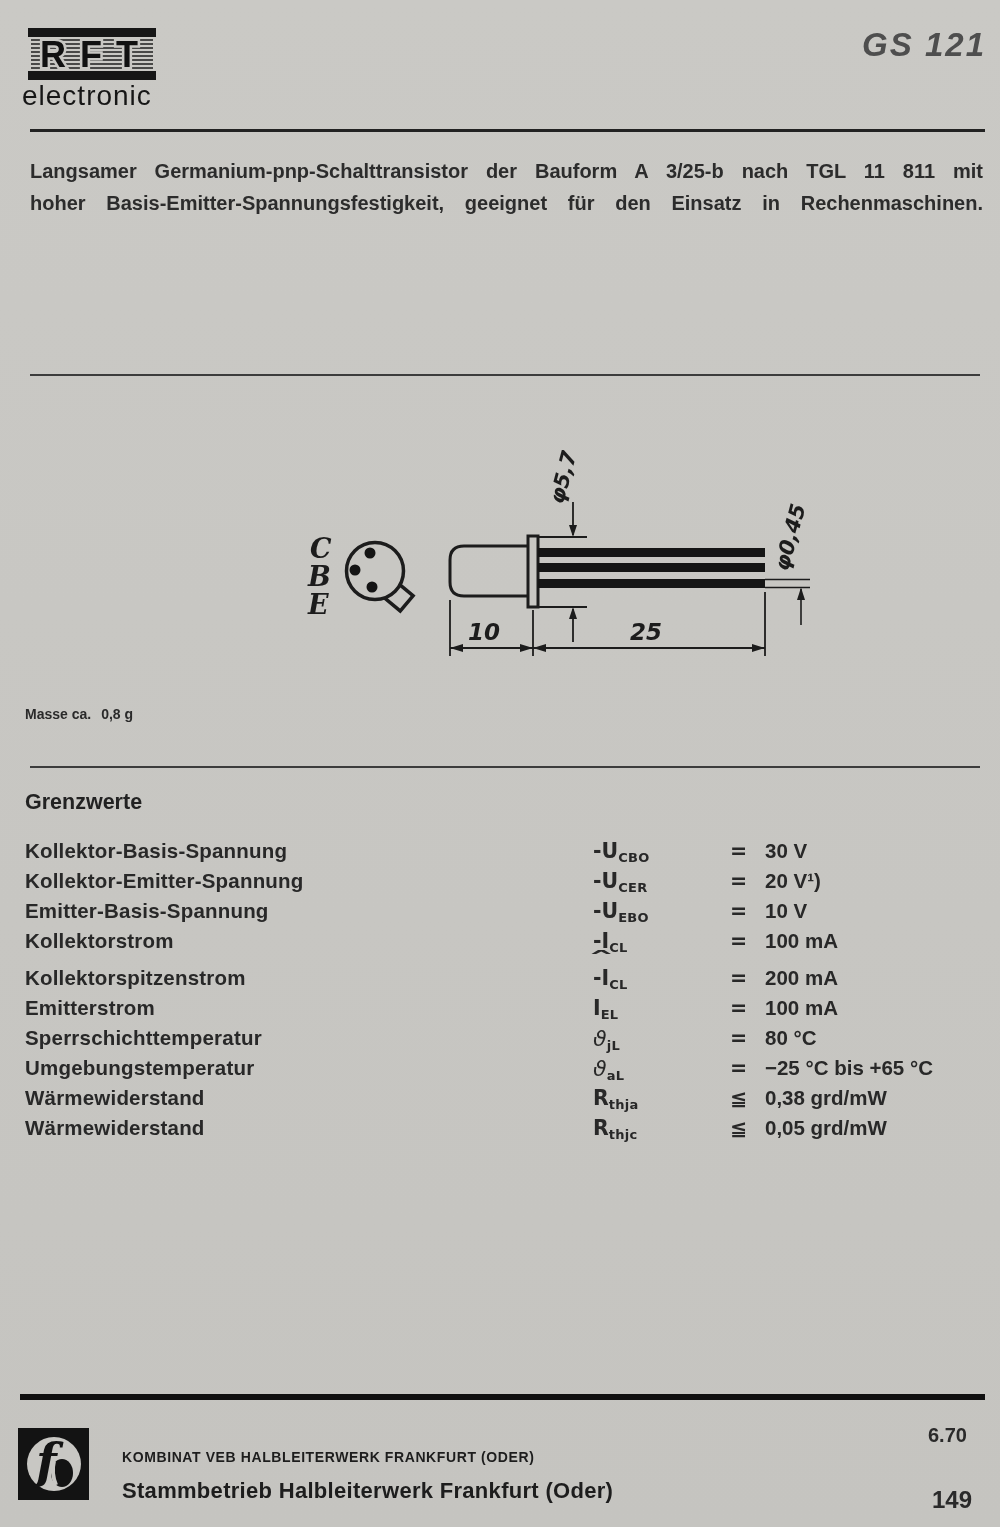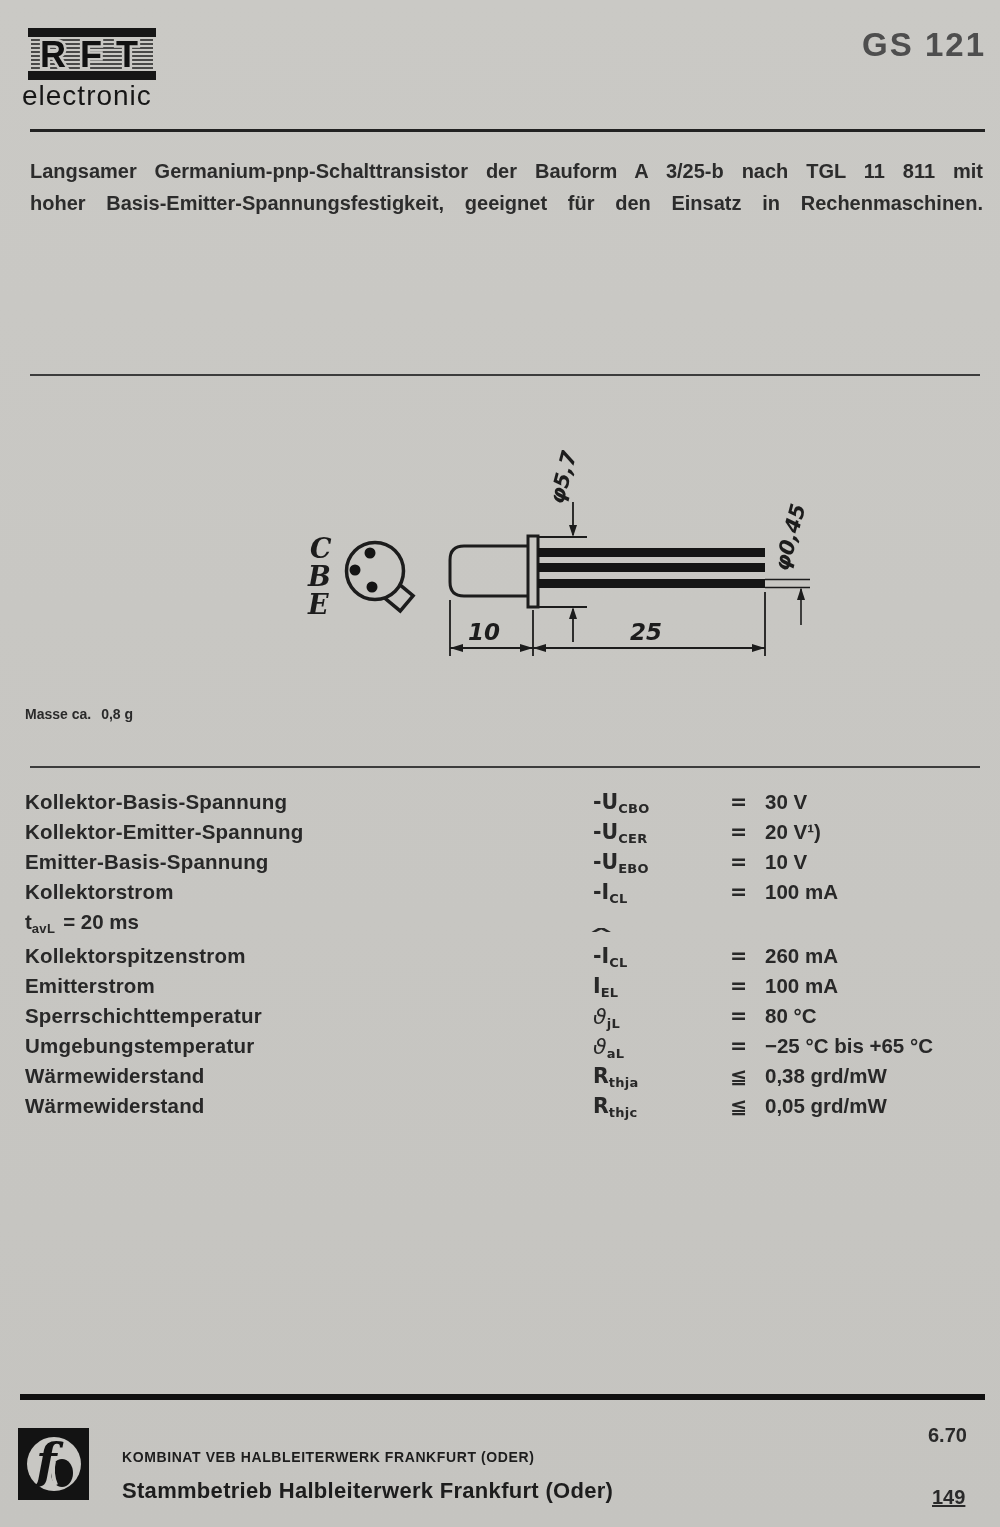--- a/index.html
+++ b/index.html
@@ -8,21 +8,21 @@
     width:1000px;height:1527px;
     background:linear-gradient(180deg,#cac9c5 0%,#c8c7c3 40%,#c5c4c0 100%);
     font-family:"Liberation Sans",sans-serif;
     color:#262626;
     overflow:hidden;
   }
   .rule{position:absolute;background:#222;}
   
   .rft-logo{position:absolute;left:28px;top:28px;}
   .brand-sub{position:absolute;left:22px;top:80px;font-size:28px;letter-spacing:1px;color:#161616;font-weight:400;}
-  .part-number{position:absolute;right:14px;top:26px;font-size:33px;font-weight:700;letter-spacing:2px;color:#4e4e4e;}
+  .part-number{position:absolute;right:14px;top:26px;font-size:33px;font-weight:700;letter-spacing:2px;color:#4e4e4e;font-style:italic;}
   
   .desc{position:absolute;left:30px;top:155px;width:953px;font-size:20px;font-weight:700;color:#2c2c2c;}
   .desc .dline{text-align:justify;text-align-last:justify;line-height:32px;word-spacing:3px;}
   
   .drawing{position:absolute;left:280px;top:450px;}
   
   .mass{position:absolute;left:25px;top:706px;font-size:14px;font-weight:700;color:#2a2a2a;}
   .mass .mval{margin-left:10px;}
   
   .limits{position:absolute;left:25px;top:790px;width:960px;}
@@ -39,21 +39,21 @@
   .hat{position:absolute;top:-13px;left:0;width:100%;text-align:center;font-size:22px;transform:scaleX(2.4);line-height:14px;}
   .theta{font-style:italic;font-weight:400;font-size:22px;}
   .cond-rest{margin-left:8px;}
   
   .footer-rule{position:absolute;left:20px;top:1394px;width:965px;height:6px;background:#101010;}
   .hfo-logo{position:absolute;left:18px;top:1428px;}
   .company{position:absolute;left:122px;top:1440px;font-weight:700;color:#1d1d1d;}
   .company .c1{font-size:14px;letter-spacing:0.6px;line-height:34px;white-space:nowrap;}
   .company .c2{font-size:22px;letter-spacing:0.3px;line-height:34px;white-space:nowrap;}
   .issue-date{position:absolute;left:928px;top:1424px;font-size:20px;font-weight:700;color:#2a2a2a;}
-  .page-number{position:absolute;left:932px;top:1486px;font-size:20px;font-weight:700;color:#2a2a2a;text-decoration:underline;}
+  .page-number{position:absolute;left:932px;top:1486px;font-size:24px;font-weight:700;color:#2a2a2a;}
 </style>
 </head>
 <body>
 
 <div class="page">
 
   <svg class="rft-logo" width="128" height="52" viewBox="0 0 128 52">
     <rect x="0" y="0" width="128" height="9" fill="#161616"></rect>
     <rect x="0" y="43" width="128" height="9" fill="#161616"></rect>
     <g stroke="#1e1e1e" stroke-width="1.6">
@@ -138,20 +138,21 @@
     </g>
   </svg>
 
   <div class="mass">
     <span>Masse ca.</span><span class="mval">0,8 g</span>
   </div>
 
   <div class="rule" style="left:30px;top:766px;width:950px;height:2px;background:#3c3c3c;"></div>
 
   <div class="limits">
+    <div class="limits-title">Grenzwerte</div>
 
     <div class="lrow">
       <span class="l-label">Kollektor-Basis-Spannung</span>
       <span class="l-sym"><span>-</span><span>U</span><span class="sub">CBO</span></span>
       <span class="l-rel">=</span>
       <span class="l-val">30 V</span>
     </div>
 
     <div class="lrow">
       <span class="l-label">Kollektor-Emitter-Spannung</span>
@@ -166,31 +167,28 @@
       <span class="l-rel">=</span>
       <span class="l-val">10 V</span>
     </div>
 
     <div class="lrow">
       <span class="l-label">Kollektorstrom</span>
       <span class="l-sym"><span>-</span><span>I</span><span class="sub">CL</span></span>
       <span class="l-rel">=</span>
       <span class="l-val">100 mA</span>
     </div>
-    <div class="lcond">
-      <span>t</span><span class="sub">avL</span><span class="cond-rest">= 20 ms</span>
-    </div>
 
     <div class="gap7"></div>
 
     <div class="lrow">
       <span class="l-label">Kollektorspitzenstrom</span>
       <span class="l-sym"><span class="symwrap"><span class="hat">ˆ</span><span>-</span><span>I</span></span><span class="sub">CL</span></span>
       <span class="l-rel">=</span>
-      <span class="l-val">260 mA</span>
+      <span class="l-val">200 mA</span>
     </div>
 
     <div class="lrow">
       <span class="l-label">Emitterstrom</span>
       <span class="l-sym"><span>I</span><span class="sub">EL</span></span>
       <span class="l-rel">=</span>
       <span class="l-val">100 mA</span>
     </div>
 
     <div class="lrow">

